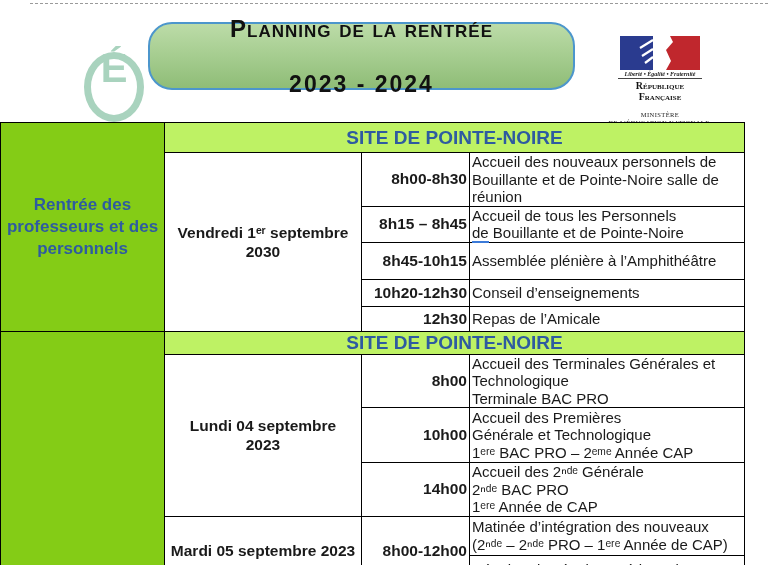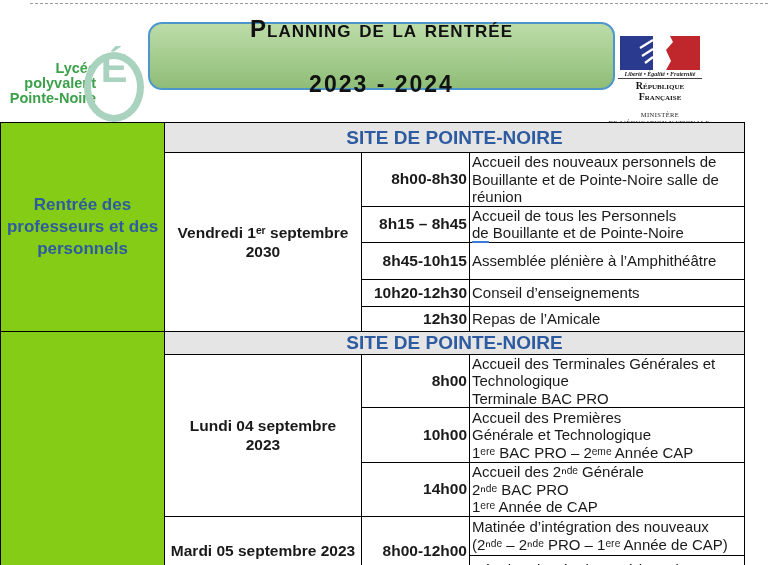--- a/index.html
+++ b/index.html
@@ -19,22 +19,22 @@
   }
   .embleme{position:absolute; left:76px; top:12px; width:46px; height:56px;
     border:7px solid #a9d3be; border-radius:50%;}
   .embleme-letter{
     position:absolute; left:76px; top:-2px; width:60px; text-align:center;
     font-size:40px; font-weight:bold; color:#a9d3be; line-height:60px;
   }
 
   
   .banner{
-    position:absolute; left:148px; top:22px; width:467px; height:68px;
-    border:2px solid #4c96cc; border-radius:14px;
+    position:absolute; left:148px; top:22px; width:427px; height:68px;
+    border:2px solid #4c96cc; border-radius:24px;
     background:linear-gradient(#bcdca8,#8fbd77);
     display:flex; flex-direction:column; align-items:center; justify-content:center;
     box-sizing:border-box;
   }
   .banner .l1{font-variant:small-caps; font-weight:bold; font-size:24px; letter-spacing:1px; color:#111; line-height:28px;}
   .banner .l2{font-weight:bold; font-size:23px; letter-spacing:2px; color:#111; line-height:28px;margin-top:27px;}
 
   
   .gov{position:absolute; left:598px; top:36px; width:124px; text-align:center;}
   .gov .flag{margin:0 auto; width:80px; height:34px; display:block;}
@@ -56,38 +56,35 @@
   table.planning{
     position:absolute; left:0; top:122px; width:744px;
     border-collapse:collapse; table-layout:fixed;
   }
   table.planning td{border:1.5px solid #000; padding:0 2px; vertical-align:middle; box-sizing:border-box;}
   td.gray{
     background:#84cc16; color:#2e5ba0; font-weight:bold; font-size:17px; line-height:22px;
     text-align:center; border-left:none; padding:0 8px;
   }
   td.green-hdr{
-    background:#e5e5e5; color:#2e5ba0; font-weight:bold; font-size:19px; text-align:center;
+    background:#bef264; color:#2e5ba0; font-weight:bold; font-size:19px; text-align:center;
   }
   td.date{font-weight:bold; font-size:15.5px; line-height:19px; text-align:center; white-space:pre-line;}
   td.time{font-weight:bold; font-size:15.5px; text-align:right;}
   td.act{font-size:15px; line-height:17.5px; text-align:left; white-space:pre-line;}
   td.vtop{vertical-align:top; padding-top:2px;}
   .gramm{border-bottom:2px solid #3b7ad9;}
 </style>
 </head>
 <body>
 
 <div class="page">
   <div class="top-dashes"></div>
 
   <div class="logo">
-    <div class="school-name">Lycée
-polyvalent
-Pointe-Noire</div>
     <div class="embleme"></div>
     <div class="embleme-letter">É</div>
   </div>
 
   <div class="banner">
     <div class="l1">Planning de la rentrée</div>
     <div class="l2">2023 - 2024</div>
   </div>
 
   <div class="gov">

